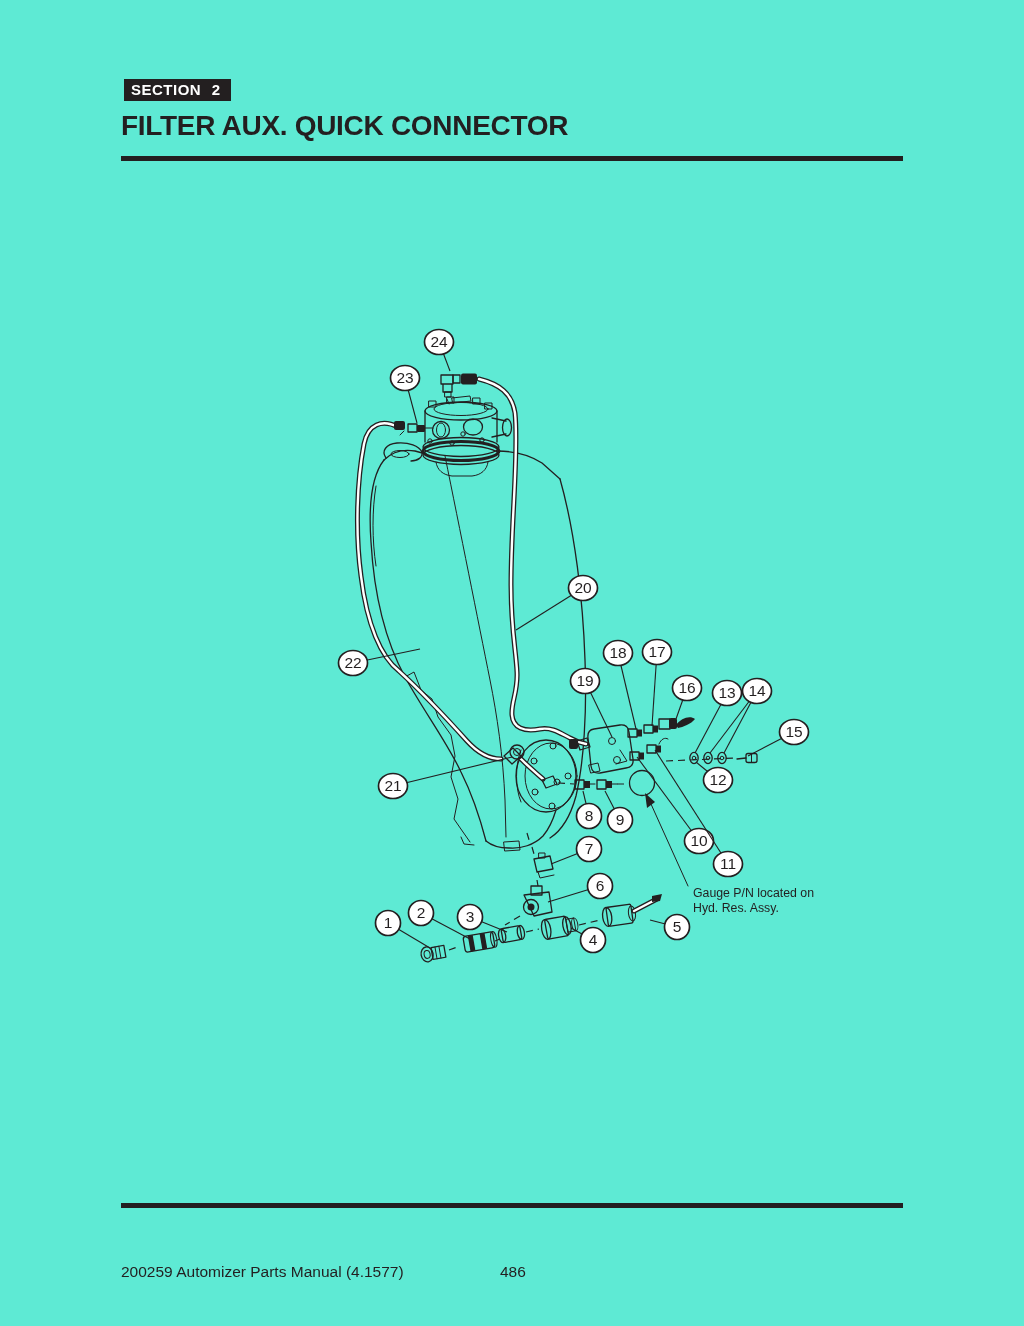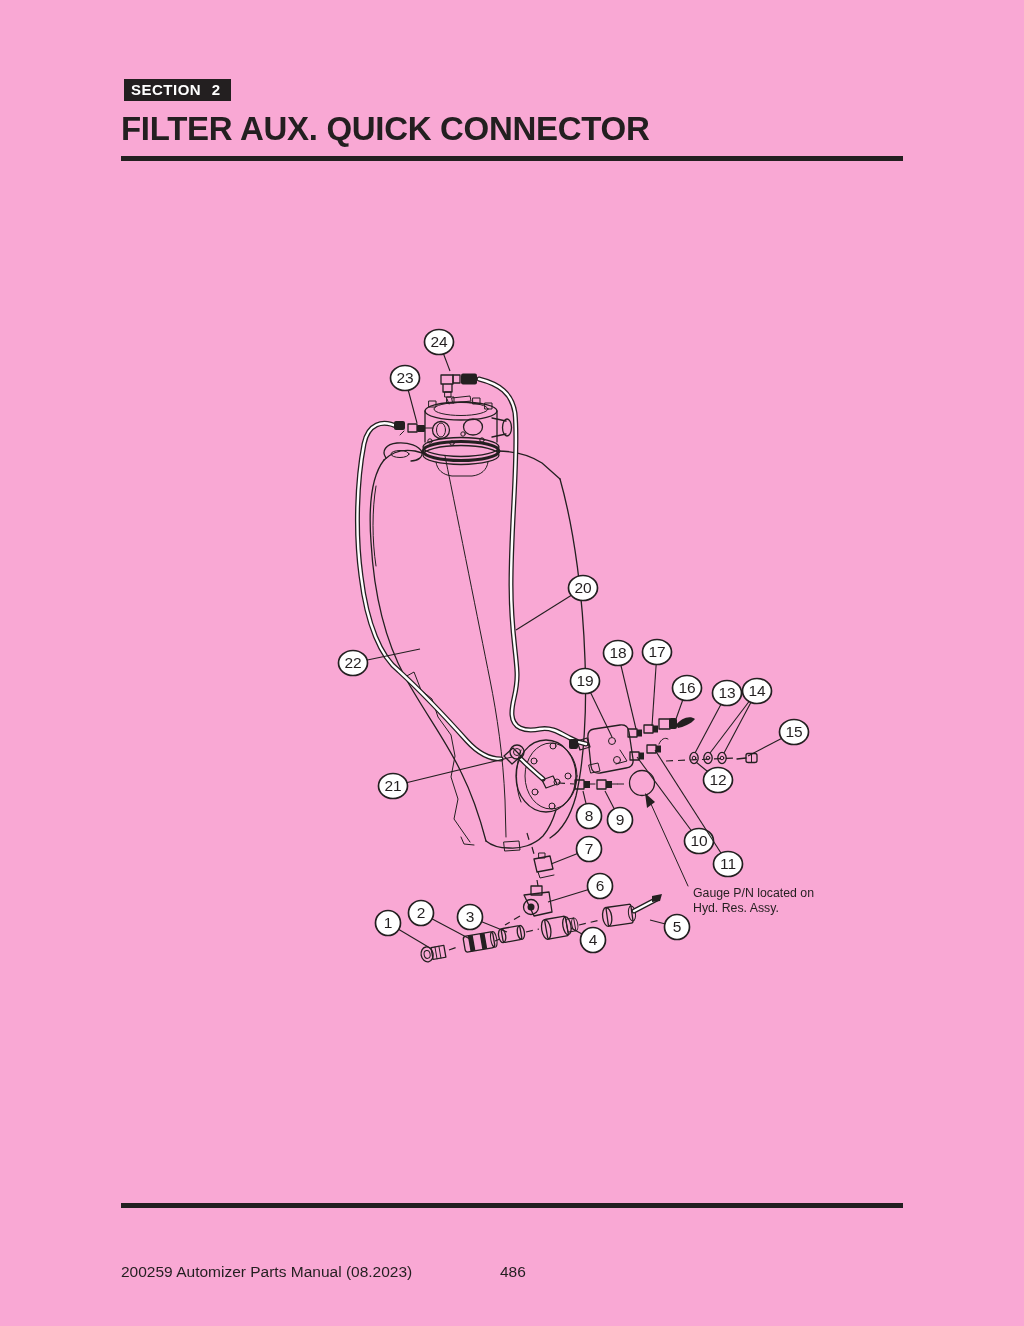--- a/index.html
+++ b/index.html
@@ -1,21 +1,21 @@
 <!DOCTYPE html>
 <html><head>
 <meta charset="utf-8">
 <style>
   html,body{margin:0;padding:0;background:#e8e8e8;}
-  .page{position:relative;width:1024px;height:1326px;background:#f9a8d4;margin:0 auto;
+  .page{position:relative;width:1024px;height:1326px;background:#5eead4;margin:0 auto;
         font-family:"Liberation Sans",sans-serif;color:#231f20;overflow:hidden;}
   .section-badge{position:absolute;left:124px;top:79px;background:#231f20;color:#ffffff;
         font-size:15px;font-weight:bold;letter-spacing:.5px;word-spacing:6px;
         padding:3px 10px 4px 7px;line-height:15px;}
-  .page-title{position:absolute;left:121px;top:110px;margin:0;font-size:33px;font-weight:bold;
+  .page-title{position:absolute;left:121px;top:110px;margin:0;font-size:28px;font-weight:bold;
         letter-spacing:-.3px;color:#231f20;white-space:nowrap;}
   .rule{position:absolute;left:121px;width:782px;height:4.5px;background:#231f20;}
   .rule-top{top:156px;}
   .rule-bottom{top:1203px;}
   .footer-left{position:absolute;left:121px;top:1263px;font-size:15.5px;}
   .footer-page{position:absolute;left:500px;top:1263px;font-size:15.5px;}
   svg.diagram{position:absolute;left:0;top:0;width:1024px;height:1326px;}
   .ln{stroke:#231f20;stroke-width:1.3;fill:none;stroke-linejoin:round;stroke-linecap:round;}
   .ln-thin{stroke-width:1;}
   .ln-mid{stroke-width:3;}
@@ -332,16 +332,16 @@
         </g>
         <g>
           <line x1="439" y1="342" x2="450" y2="371" class="leader"></line>
           <ellipse cx="439" cy="342" rx="14.5" ry="12.5" class="callout-circle"></ellipse>
           <text x="439" y="347.3" class="callout-num">24</text>
         </g>
       </g>
   </svg>
 
   <div class="rule rule-bottom"></div>
-  <div class="footer-left">200259 Automizer Parts Manual (08.2023)</div>
+  <div class="footer-left">200259 Automizer Parts Manual (4.1577)</div>
   <div class="footer-page">486</div>
 
 </div>
 
 </body></html>

